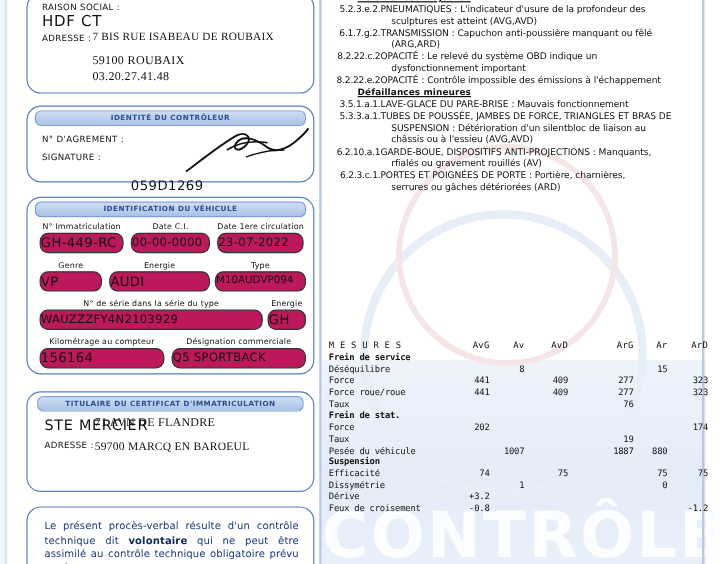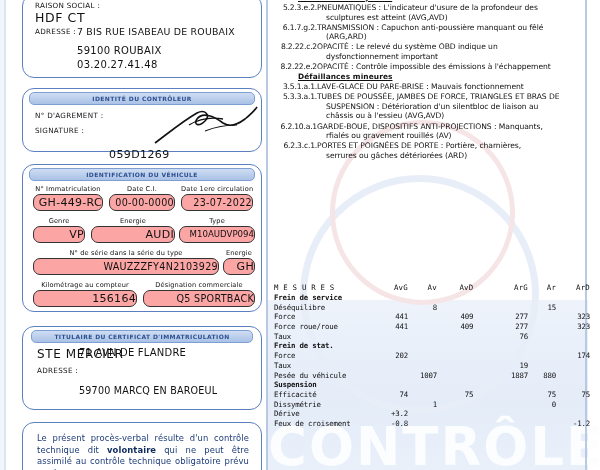--- a/index.html
+++ b/index.html
@@ -71,21 +71,21 @@
     position:absolute;left:6px;right:6px;top:3px;height:11px;
     background:linear-gradient(180deg,#cfddf3 0%,#aac2e6 100%);
     border:1px solid #7e9fd4;border-radius:5px;
     font-size:6px;font-weight:bold;color:#2d4f8f;
     letter-spacing:.4px;text-align:center;line-height:11px;
     text-transform:uppercase;
   }
 
   .lbl{font-size:7.2px;color:#111;letter-spacing:.3px;}
   .val{font-size:11px;color:#111;}
-  .val-sm{font-size:9.5px;color:#111;}
+  .val-sm{font-size:9.5px;color:#111;font-family:Liberation Serif, serif;}
 
   
   #card-company{left:14px;top:-6px;width:240px;height:84px;}
   #card-company .l1{position:absolute;left:12px;top:6px;}
   #card-company .v1{position:absolute;left:12px;top:15px;font-size:12.5px;letter-spacing:.6px;}
   #card-company .l2{position:absolute;left:12px;top:32px;}
   #card-company .v2{position:absolute;left:54px;top:31px;font-size:9.4px;letter-spacing:.2px;}
   #card-company .v3{position:absolute;left:54px;top:50px;font-size:10px;letter-spacing:.3px;}
   #card-company .v4{position:absolute;left:54px;top:64px;font-size:10px;letter-spacing:.3px;}
 
@@ -100,33 +100,33 @@
   #card-vehicle{left:14px;top:164px;width:240px;height:148px;}
   .fld{position:absolute;}
   .fld .cap{
     position:absolute;left:0;top:0;width:100%;
     text-align:center;font-size:6.6px;color:#111;letter-spacing:.15px;
     white-space:nowrap;
   }
   .fld .box{
     position:absolute;left:0;top:9px;width:100%;height:17px;
     border:1.2px solid #333;border-radius:7px;box-sizing:border-box;
-    text-align:right;line-height:15px;font-size:11px;color:#111;
-    letter-spacing:.3px;background:#fca5a5;
+    text-align:left;line-height:15px;font-size:11px;color:#111;
+    letter-spacing:.3px;background:#be185d;
   }
   .fld .box.sm{font-size:9.6px;}
   .fld .box.xs{font-size:8.6px;letter-spacing:0;}
 
   
   #card-owner{left:14px;top:326px;width:240px;height:84px;}
   #card-owner .l0{position:absolute;left:8px;right:8px;top:3px;}
   #card-owner .v1{position:absolute;left:14px;top:20px;font-size:12px;letter-spacing:.6px;}
   #card-owner .l2{position:absolute;left:14px;top:39px;}
   #card-owner .v2{position:absolute;left:56px;top:20px;font-size:10px;letter-spacing:.2px;}
-  #card-owner .v3{position:absolute;left:56px;top:58px;font-size:9.6px;letter-spacing:.2px;text-align:right;}
+  #card-owner .v3{position:absolute;left:56px;top:40px;font-size:9.6px;letter-spacing:.2px;text-align:right;}
 
   
   #card-note{left:14px;top:422px;width:240px;height:60px;}
   .note-txt{
     position:absolute;left:14px;right:12px;top:10px;
     font-size:8.4px;color:#1b3a78;line-height:11.6px;
     text-align:justify;letter-spacing:.1px;
   }
   .note-txt b{color:#0f2a5e;}
 

